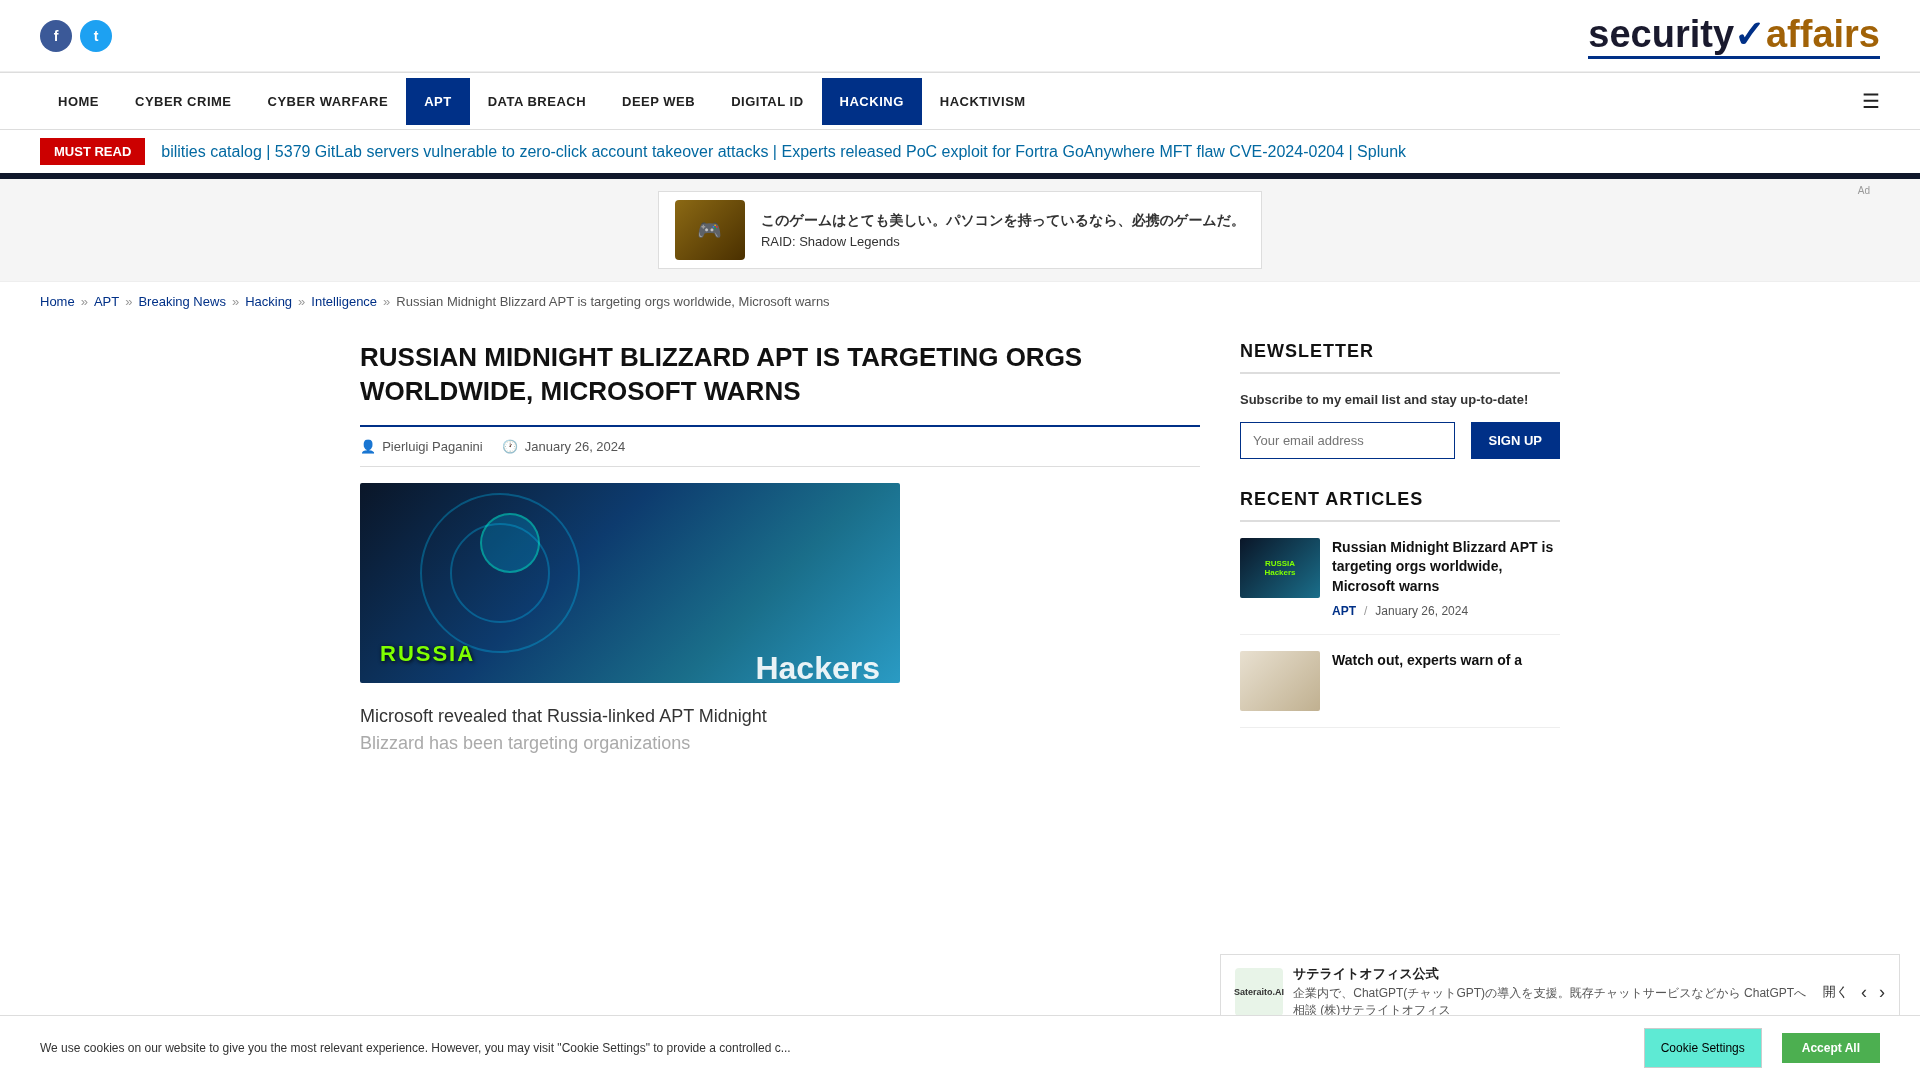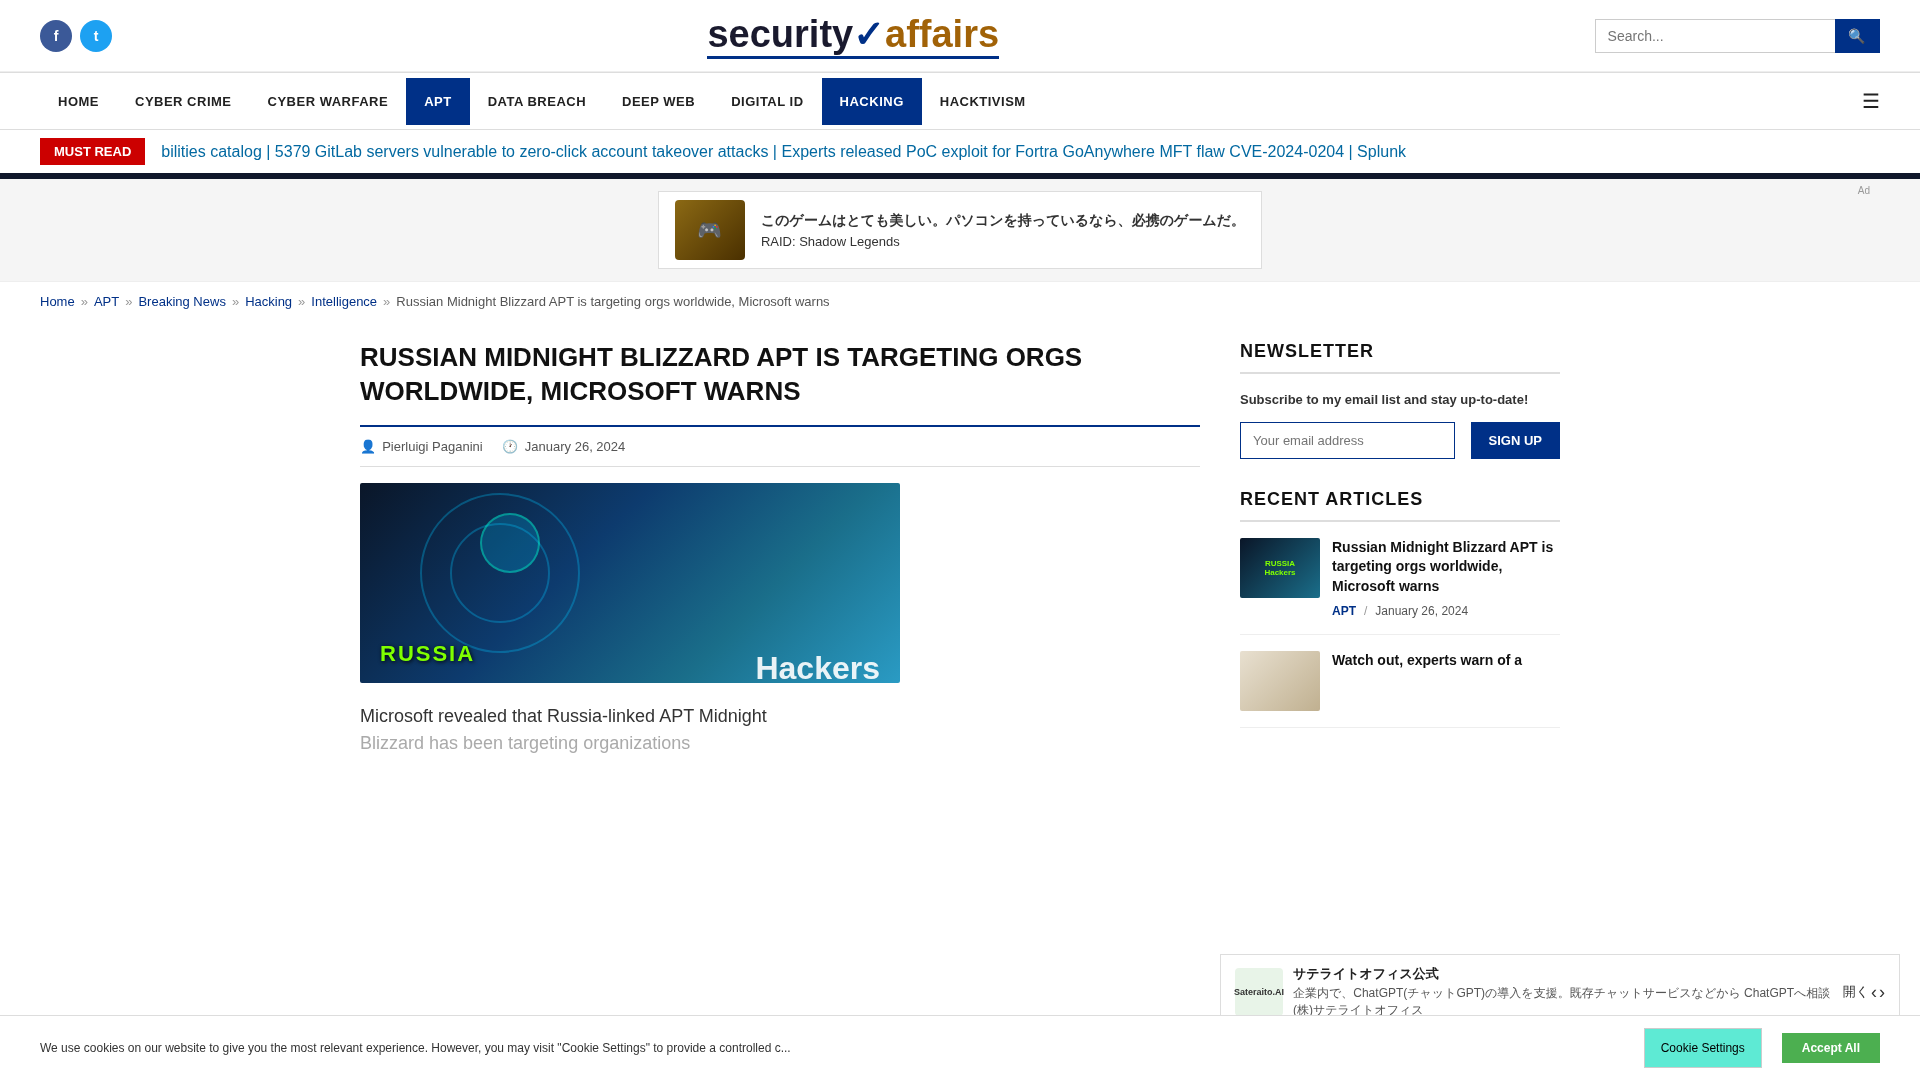--- a/index.html
+++ b/index.html
@@ -223,21 +223,21 @@
     }
     .bottom-ad-logo {
       width: 48px; height: 48px; background: #e8f4e8;
       border-radius: 4px; display: flex; align-items: center; justify-content: center;
       font-size: 10px; color: #333; font-weight: bold; text-align: center;
     }
     .bottom-ad-content { flex: 1; }
     .bottom-ad-title { font-weight: bold; margin-bottom: 2px; font-size: 13px; }
     .bottom-ad-desc { font-size: 12px; color: #555; }
     .bottom-ad-nav {
-      display: flex; align-items: center; gap: 2px; font-size: 18px; color: #333;
+      display: flex; align-items: center; gap: 12px; font-size: 18px; color: #333;
     }
     .close-btn {
       position: absolute; top: -10px; right: -10px;
       background: #333; color: #fff; border: none;
       width: 20px; height: 20px; border-radius: 50%;
       font-size: 11px; cursor: pointer; display: flex; align-items: center; justify-content: center;
     }
     .bottom-ad-wrap { position: relative; }
 
     
@@ -260,24 +260,20 @@
 
 <div class="top-bar">
   <div class="social-icons">
     <div class="social-icon fb-icon">f</div>
     <div class="social-icon tw-icon">t</div>
   </div>
   <div class="logo-main">
     <span class="logo-security logo-underline">security</span>
       <span style="color:#003087;border-bottom:3px solid #003087;">✓</span>
       <span class="logo-affairs logo-underline">affairs</span>
-  </div>
-  <div class="search-box">
-    <input class="search-input" type="text" placeholder="Search..." style="">
-    <button class="search-btn">🔍</button>
   </div>
 </div>
 
 <nav>
   <div class="nav-item">HOME</div>
   <div class="nav-item">CYBER CRIME</div>
   <div class="nav-item">CYBER WARFARE</div>
   <div class="nav-item active">APT</div>
   <div class="nav-item">DATA BREACH</div>
   <div class="nav-item">DEEP WEB</div>

